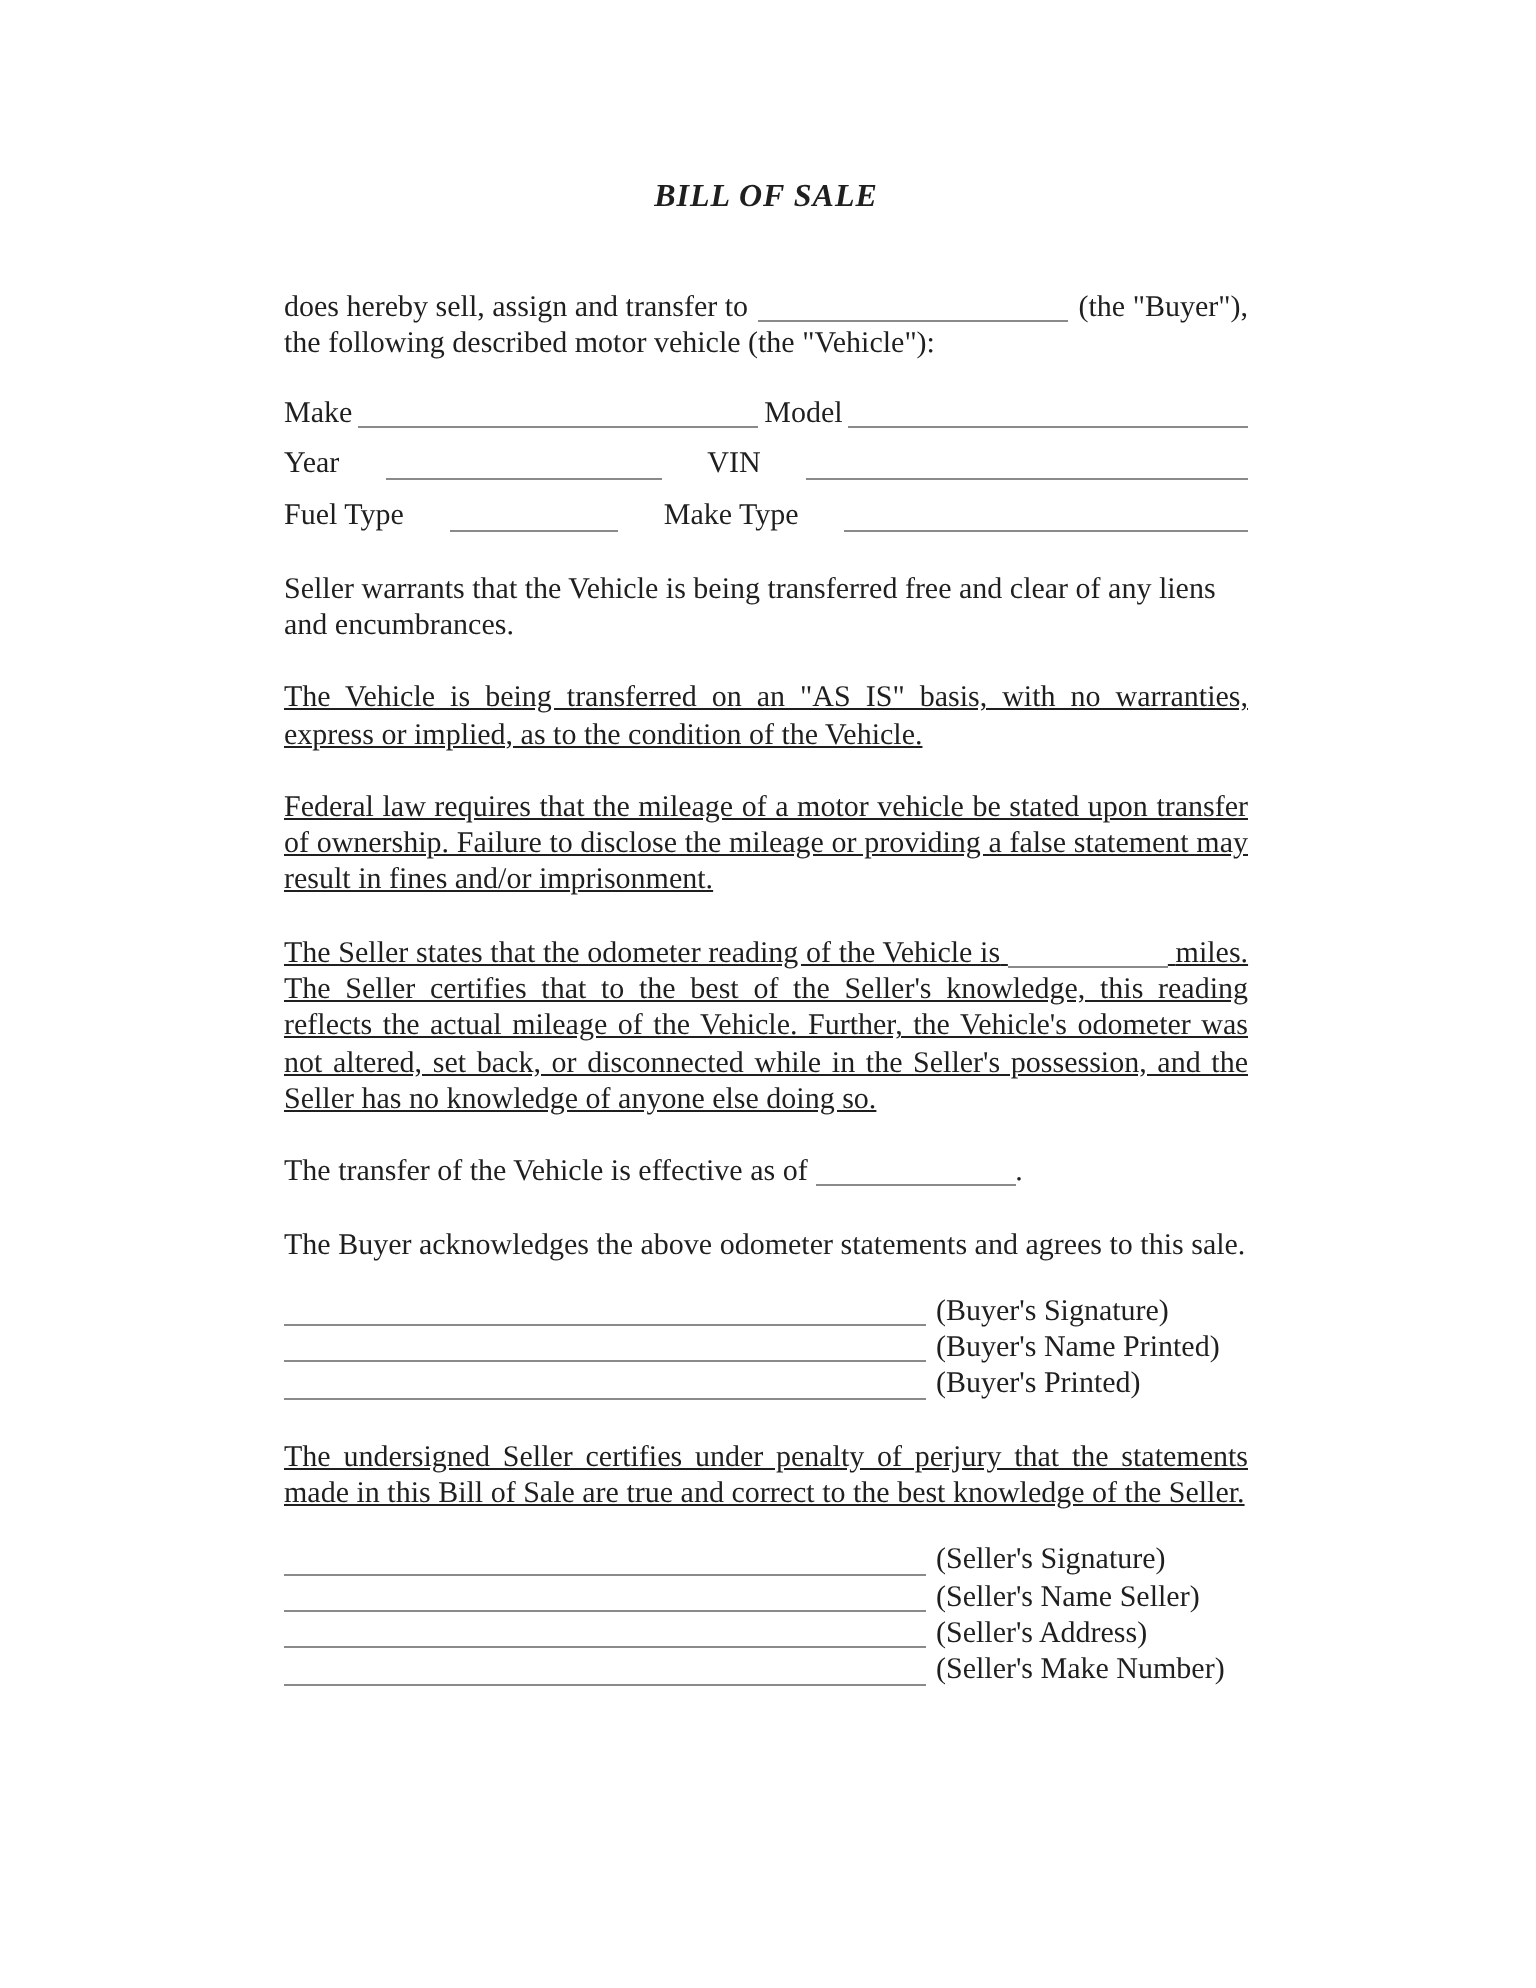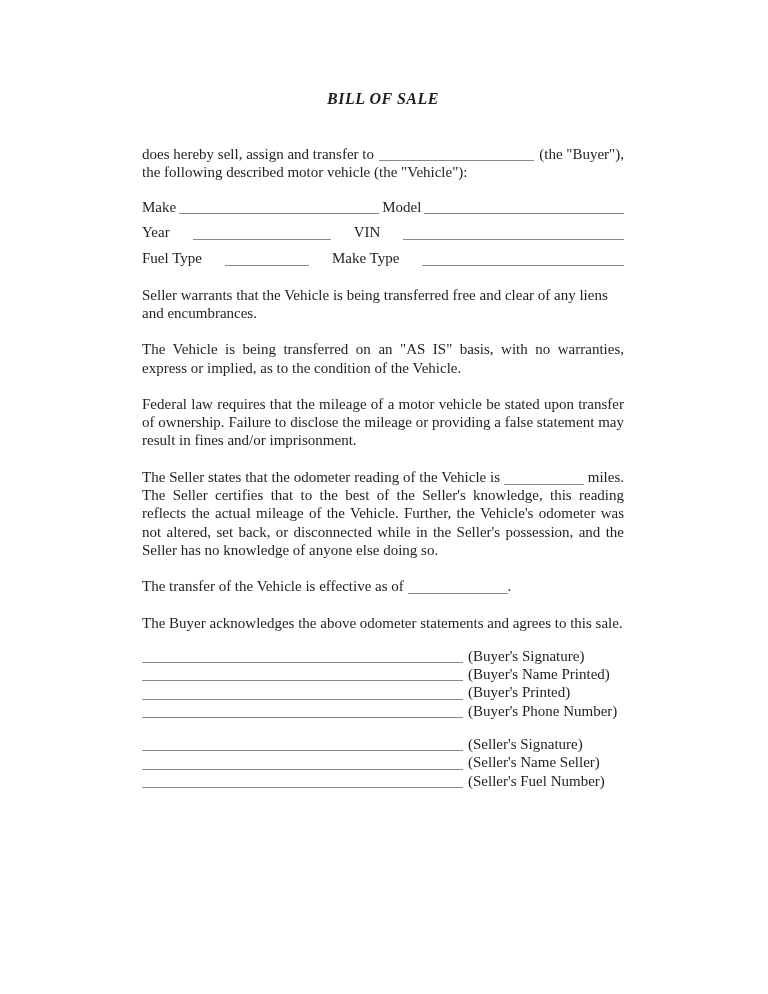--- a/index.html
+++ b/index.html
@@ -20,21 +20,21 @@
   .title {
     margin: 89px 0 0 0;
     text-align: center;
     font-size: 16px;
     line-height: 20px;
     font-weight: bold;
     font-style: italic;
     letter-spacing: 0.5px;
   }
   .para { margin: 18px 0 0 0; }
-  .just { text-align: justify; }
+  .just { text-align: justify; text-decoration: underline; }
   .intro { margin-top: 36px; }
 
   
   .fline { display: flex; align-items: baseline; }
   .fline .t { flex: none; white-space: pre; }
   .blank {
     border-bottom: 1px solid #8a8a8a;
     height: 13px;
   }
   .fline .blank { align-self: flex-end; margin-bottom: 2px; }
@@ -133,35 +133,36 @@
       <span class="slabel">(Buyer's Signature)</span>
     </div>
     <div class="srow">
       <span class="blank"></span>
       <span class="slabel">(Buyer's Name Printed)</span>
     </div>
     <div class="srow">
       <span class="blank"></span>
       <span class="slabel">(Buyer's Printed)</span>
     </div>
-    <div class="srow">
-      <span class="blank"></span>
-      <span class="slabel">(Buyer's Phone Number)</span>
-    </div>
   </div>
 
+  <p class="para just">The undersigned Seller certifies under penalty of perjury that the statements made in this Bill of Sale are true and correct to the best knowledge of the Seller.</p>
 
   <div class="sigblock">
     <div class="srow">
       <span class="blank"></span>
       <span class="slabel">(Seller's Signature)</span>
     </div>
     <div class="srow">
       <span class="blank"></span>
       <span class="slabel">(Seller's Name Seller)</span>
     </div>
     <div class="srow">
       <span class="blank"></span>
-      <span class="slabel">(Seller's Fuel Number)</span>
+      <span class="slabel">(Seller's Address)</span>
+    </div>
+    <div class="srow">
+      <span class="blank"></span>
+      <span class="slabel">(Seller's Make Number)</span>
     </div>
   </div>
 
 </div>
 
 </body></html>

